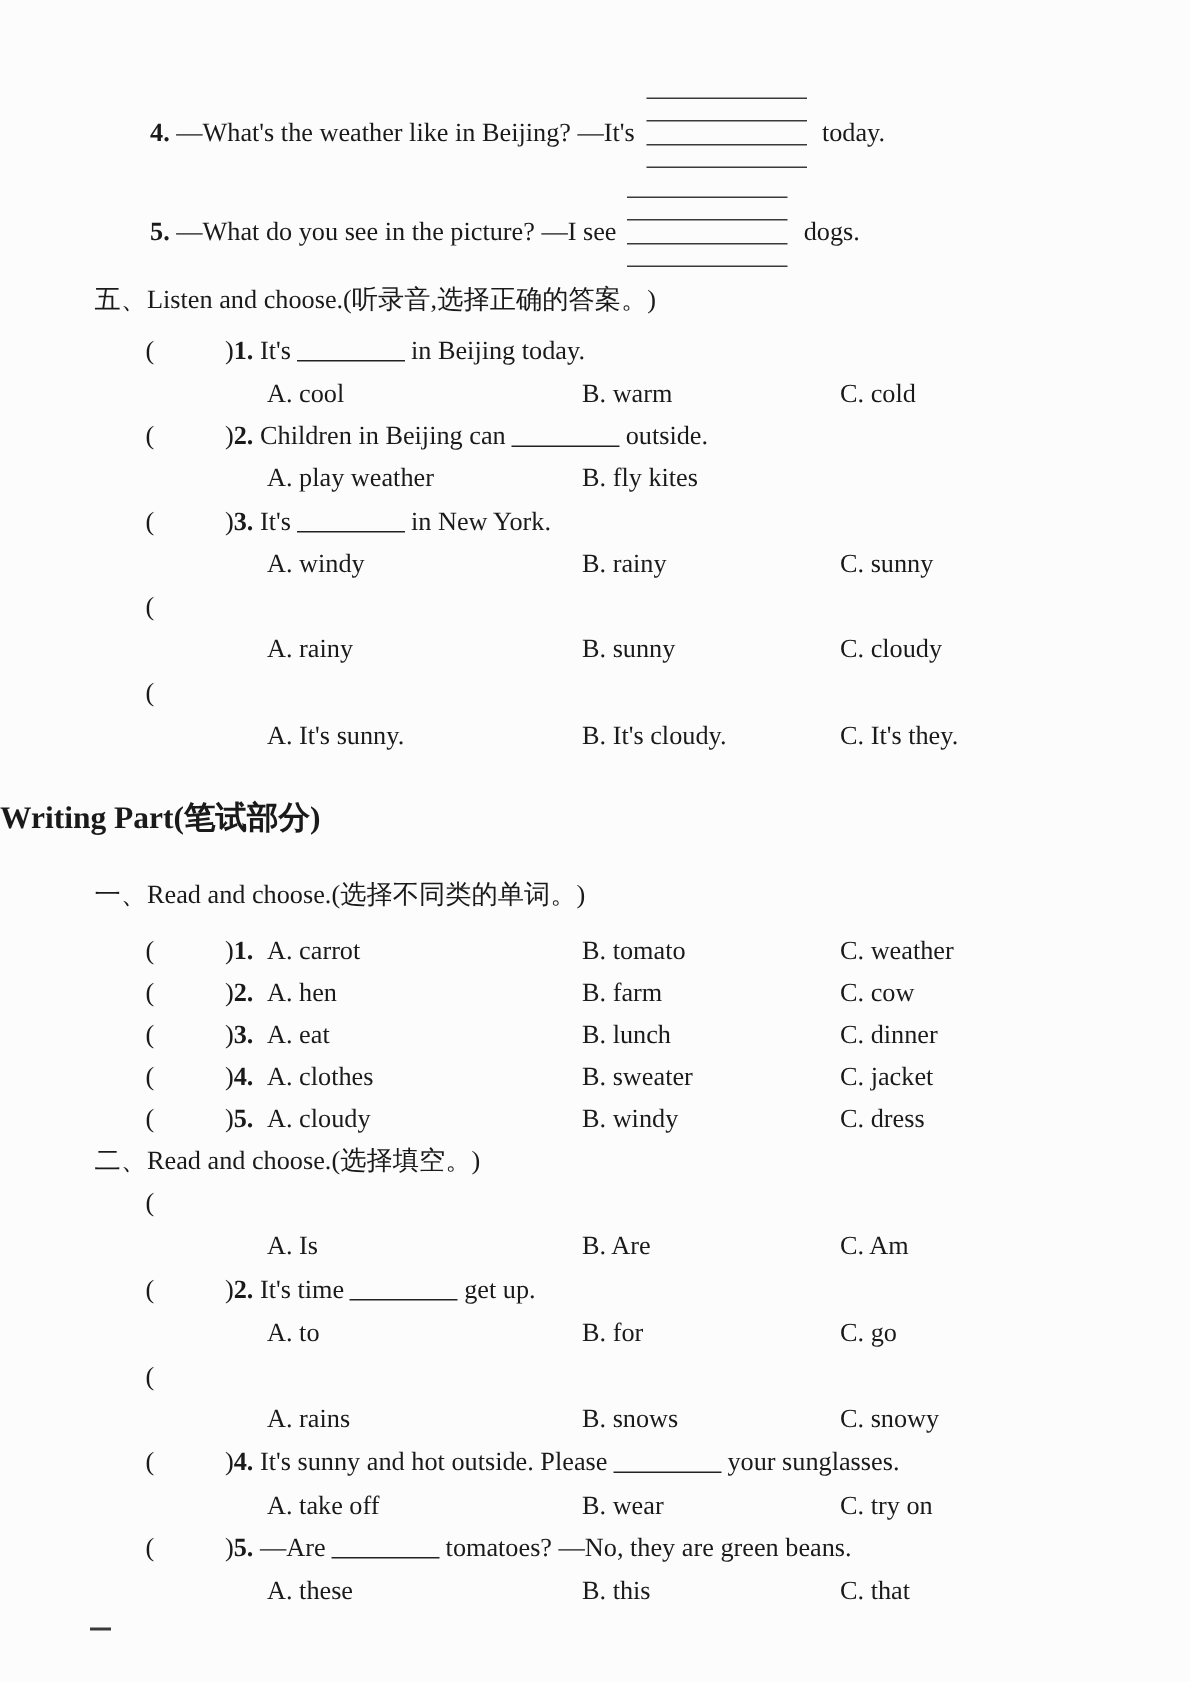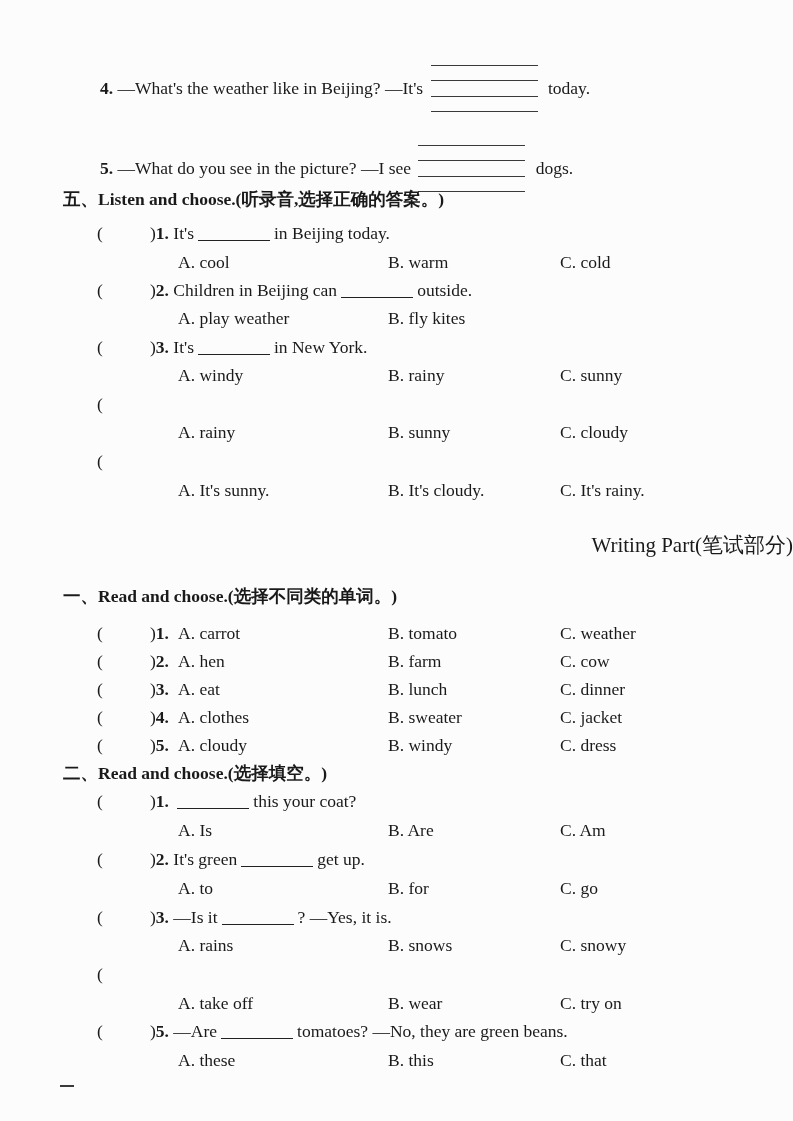--- a/index.html
+++ b/index.html
@@ -4,23 +4,23 @@
 <style>
   html,body{margin:0;padding:0;}
   body{
     width:793px;height:1121px;position:relative;
     background:#fcfcfc;color:#1a1a1a;
     font-family:"Liberation Serif","DejaVu Serif",serif;
     font-size:17.5px;overflow:hidden;
   }
   .row{position:absolute;left:0;width:793px;height:29px;line-height:29px;white-space:nowrap;}
   .topq{position:absolute;left:100px;height:56px;line-height:56px;white-space:nowrap;}
-  .shead{position:absolute;left:63px;height:26px;line-height:26px;font-weight:bold;white-space:nowrap;}
-  .title{position:absolute;left:0;width:100%;text-align:right;height:30px;line-height:30px;
-         font-weight:normal;font-size:21px;}
+  .shead{position:absolute;left:63px;height:26px;line-height:26px;font-weight:normal;white-space:nowrap;}
+  .title{position:absolute;left:0;width:100%;text-align:left;height:30px;line-height:30px;
+         font-weight:bold;font-size:21px;}
   .br{position:absolute;left:97px;}
   .qt{position:absolute;left:150px;}
   .qnum{font-weight:bold;}
   .opt{position:absolute;}
   .o1{left:178px}.o2{left:388px}.o3{left:560px}
   .blank{display:inline-block;width:72px;height:4px;border-bottom:1.5px solid #222;
          vertical-align:-2px;margin:0 4px;}
   .wgrid{display:inline-block;width:107px;height:47px;vertical-align:-18px;margin:0 6px 0 3px;
     background-image:linear-gradient(#3a3a3a,#3a3a3a),linear-gradient(#3a3a3a,#3a3a3a),
                      linear-gradient(#3a3a3a,#3a3a3a),linear-gradient(#3a3a3a,#3a3a3a);
@@ -33,21 +33,21 @@
 
 <div>
 
   <div class="topq" style="top:60px">
     <b class="qnum">4.</b>
     <span>—What's the weather like in Beijing? —It's</span>
     <span class="wgrid"></span>
     <span>today.</span>
   </div>
 
-  <div class="topq" style="top:140px">
+  <div class="topq" style="top:126px">
     <b class="qnum">5.</b>
     <span>—What do you see in the picture? —I see</span>
     <span class="wgrid"></span>
     <span>dogs.</span>
   </div>
 
   <div class="shead" style="top:186px">五、Listen and choose.(听录音,选择正确的答案。)</div>
 
   <div class="row" style="top:219px">
     <span class="br">(</span>
@@ -89,21 +89,21 @@
     <span class="opt o2"><span>B.</span> <span>sunny</span></span>
     <span class="opt o3"><span>C.</span> <span>cloudy</span></span>
   </div>
 
   <div class="row" style="top:447px">
     <span class="br">(</span>
   </div>
   <div class="row" style="top:476px">
     <span class="opt o1"><span>A.</span> <span>It's sunny.</span></span>
     <span class="opt o2"><span>B.</span> <span>It's cloudy.</span></span>
-    <span class="opt o3"><span>C.</span> <span>It's rainy.</span></span>
+    <span class="opt o3"><span>C.</span> <span>It's they.</span></span>
   </div>
 
   <div class="title" style="top:530px">Writing Part(笔试部分)</div>
 
   <div class="shead" style="top:583px">一、Read and choose.(选择不同类的单词。)</div>
 
   <div class="row" style="top:619px">
     <span class="br">(</span>
     <span class="qt"><span>)</span><b class="qnum">1.</b></span>
     <span class="opt o1"><span>A.</span> <span>carrot</span></span>
@@ -136,53 +136,51 @@
     <span class="qt"><span>)</span><b class="qnum">5.</b></span>
     <span class="opt o1"><span>A.</span> <span>cloudy</span></span>
     <span class="opt o2"><span>B.</span> <span>windy</span></span>
     <span class="opt o3"><span>C.</span> <span>dress</span></span>
   </div>
 
   <div class="shead" style="top:760px">二、Read and choose.(选择填空。)</div>
 
   <div class="row" style="top:787px">
     <span class="br">(</span>
-    <span class="qt"><span>)</span><b class="qnum">1.</b>
-      <span></span><span class="blank"></span><span>this your coat?</span></span>
   </div>
   <div class="row" style="top:816px">
     <span class="opt o1"><span>A.</span> <span>Is</span></span>
     <span class="opt o2"><span>B.</span> <span>Are</span></span>
     <span class="opt o3"><span>C.</span> <span>Am</span></span>
   </div>
 
   <div class="row" style="top:845px">
     <span class="br">(</span>
     <span class="qt"><span>)</span><b class="qnum">2.</b>
-      <span>It's green</span><span class="blank"></span><span>get up.</span></span>
+      <span>It's time</span><span class="blank"></span><span>get up.</span></span>
   </div>
   <div class="row" style="top:874px">
     <span class="opt o1"><span>A.</span> <span>to</span></span>
     <span class="opt o2"><span>B.</span> <span>for</span></span>
     <span class="opt o3"><span>C.</span> <span>go</span></span>
   </div>
 
   <div class="row" style="top:903px">
     <span class="br">(</span>
-    <span class="qt"><span>)</span><b class="qnum">3.</b>
-      <span>—Is it</span><span class="blank"></span><span>? —Yes, it is.</span></span>
   </div>
   <div class="row" style="top:931px">
     <span class="opt o1"><span>A.</span> <span>rains</span></span>
     <span class="opt o2"><span>B.</span> <span>snows</span></span>
     <span class="opt o3"><span>C.</span> <span>snowy</span></span>
   </div>
 
   <div class="row" style="top:960px">
     <span class="br">(</span>
+    <span class="qt"><span>)</span><b class="qnum">4.</b>
+      <span>It's sunny and hot outside. Please</span><span class="blank"></span><span>your sunglasses.</span></span>
   </div>
   <div class="row" style="top:989px">
     <span class="opt o1"><span>A.</span> <span>take off</span></span>
     <span class="opt o2"><span>B.</span> <span>wear</span></span>
     <span class="opt o3"><span>C.</span> <span>try on</span></span>
   </div>
 
   <div class="row" style="top:1017px">
     <span class="br">(</span>
     <span class="qt"><span>)</span><b class="qnum">5.</b>

